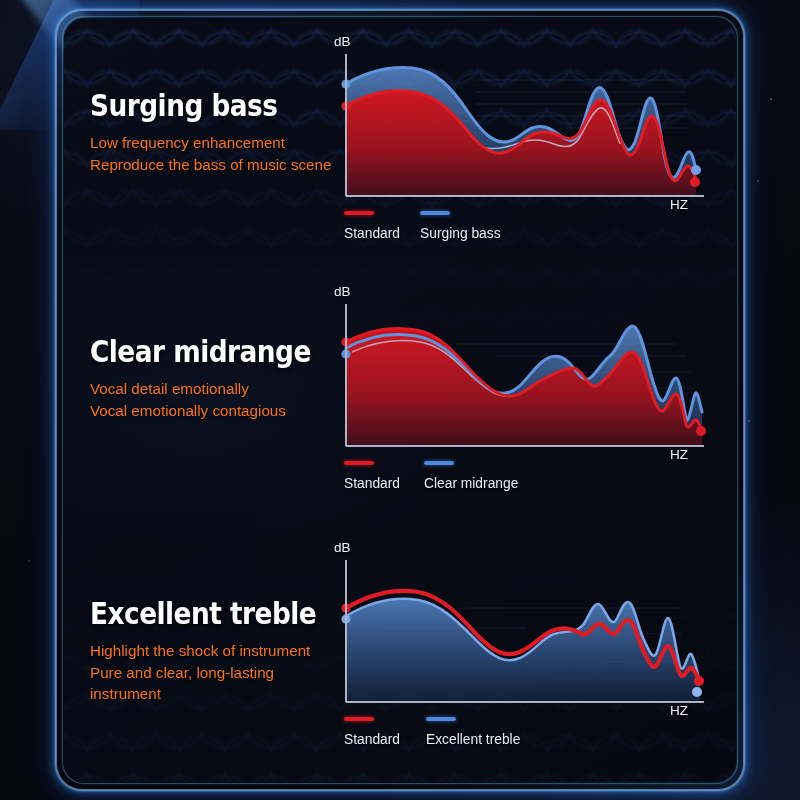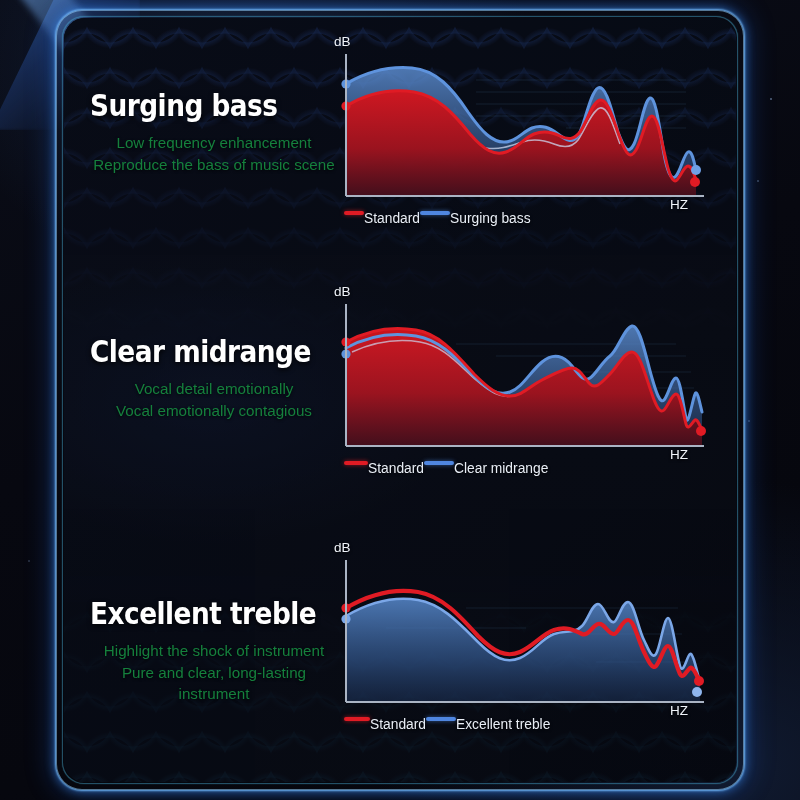--- a/index.html
+++ b/index.html
@@ -107,41 +107,40 @@
     font-weight:700;
     font-size:30px;letter-spacing:-.6px;
     transform:scaleX(.88);transform-origin:left center;
     text-shadow:0 2px 6px rgba(0,0,0,.85);
     white-space:nowrap;
   }
   .r1 .title{margin-top:52px;}
   .r2 .title{margin-top:48px;}
   .r3 .title{margin-top:54px;}
   .sub{
-    margin:9px 0 0 0;color:#15803d;
+    margin:9px 0 0 0;color:#f97316;
     font-size:15.2px;line-height:21.5px;
     font-family:"Liberation Sans", sans-serif;
     text-shadow:0 1px 3px rgba(0,0,0,.8);
     width:248px;
-    text-align:center;
   }
   .sub div{white-space:normal;}
 
   
   .chartbox{position:relative;width:392px;}
   .chart-svg{position:absolute;left:0;top:0;}
   .axlabel{
     position:absolute;color:#f0f4fa;font-size:13.5px;
     font-family:"Liberation Sans", sans-serif;
     text-shadow:0 1px 3px rgba(0,0,0,.9);
   }
   .legend{
     position:absolute;display:flex;align-items:flex-start;
   }
-  .lg{display:flex;flex-direction:row;}
+  .lg{display:flex;flex-direction:column;}
   .sw{height:4px;border-radius:2px;margin-bottom:11px;}
   .sw.red{width:30px;background:#e01b24;box-shadow:0 0 4px rgba(224,27,36,.65);}
   .sw.blue{width:30px;background:#4f86e0;box-shadow:0 0 4px rgba(79,134,224,.6);}
   .lgtxt{
     color:#e9eef6;font-size:13.8px;white-space:nowrap;
     font-family:"Liberation Sans", sans-serif;
     text-shadow:0 1px 3px rgba(0,0,0,.85);
   }
 </style>
 </head>

